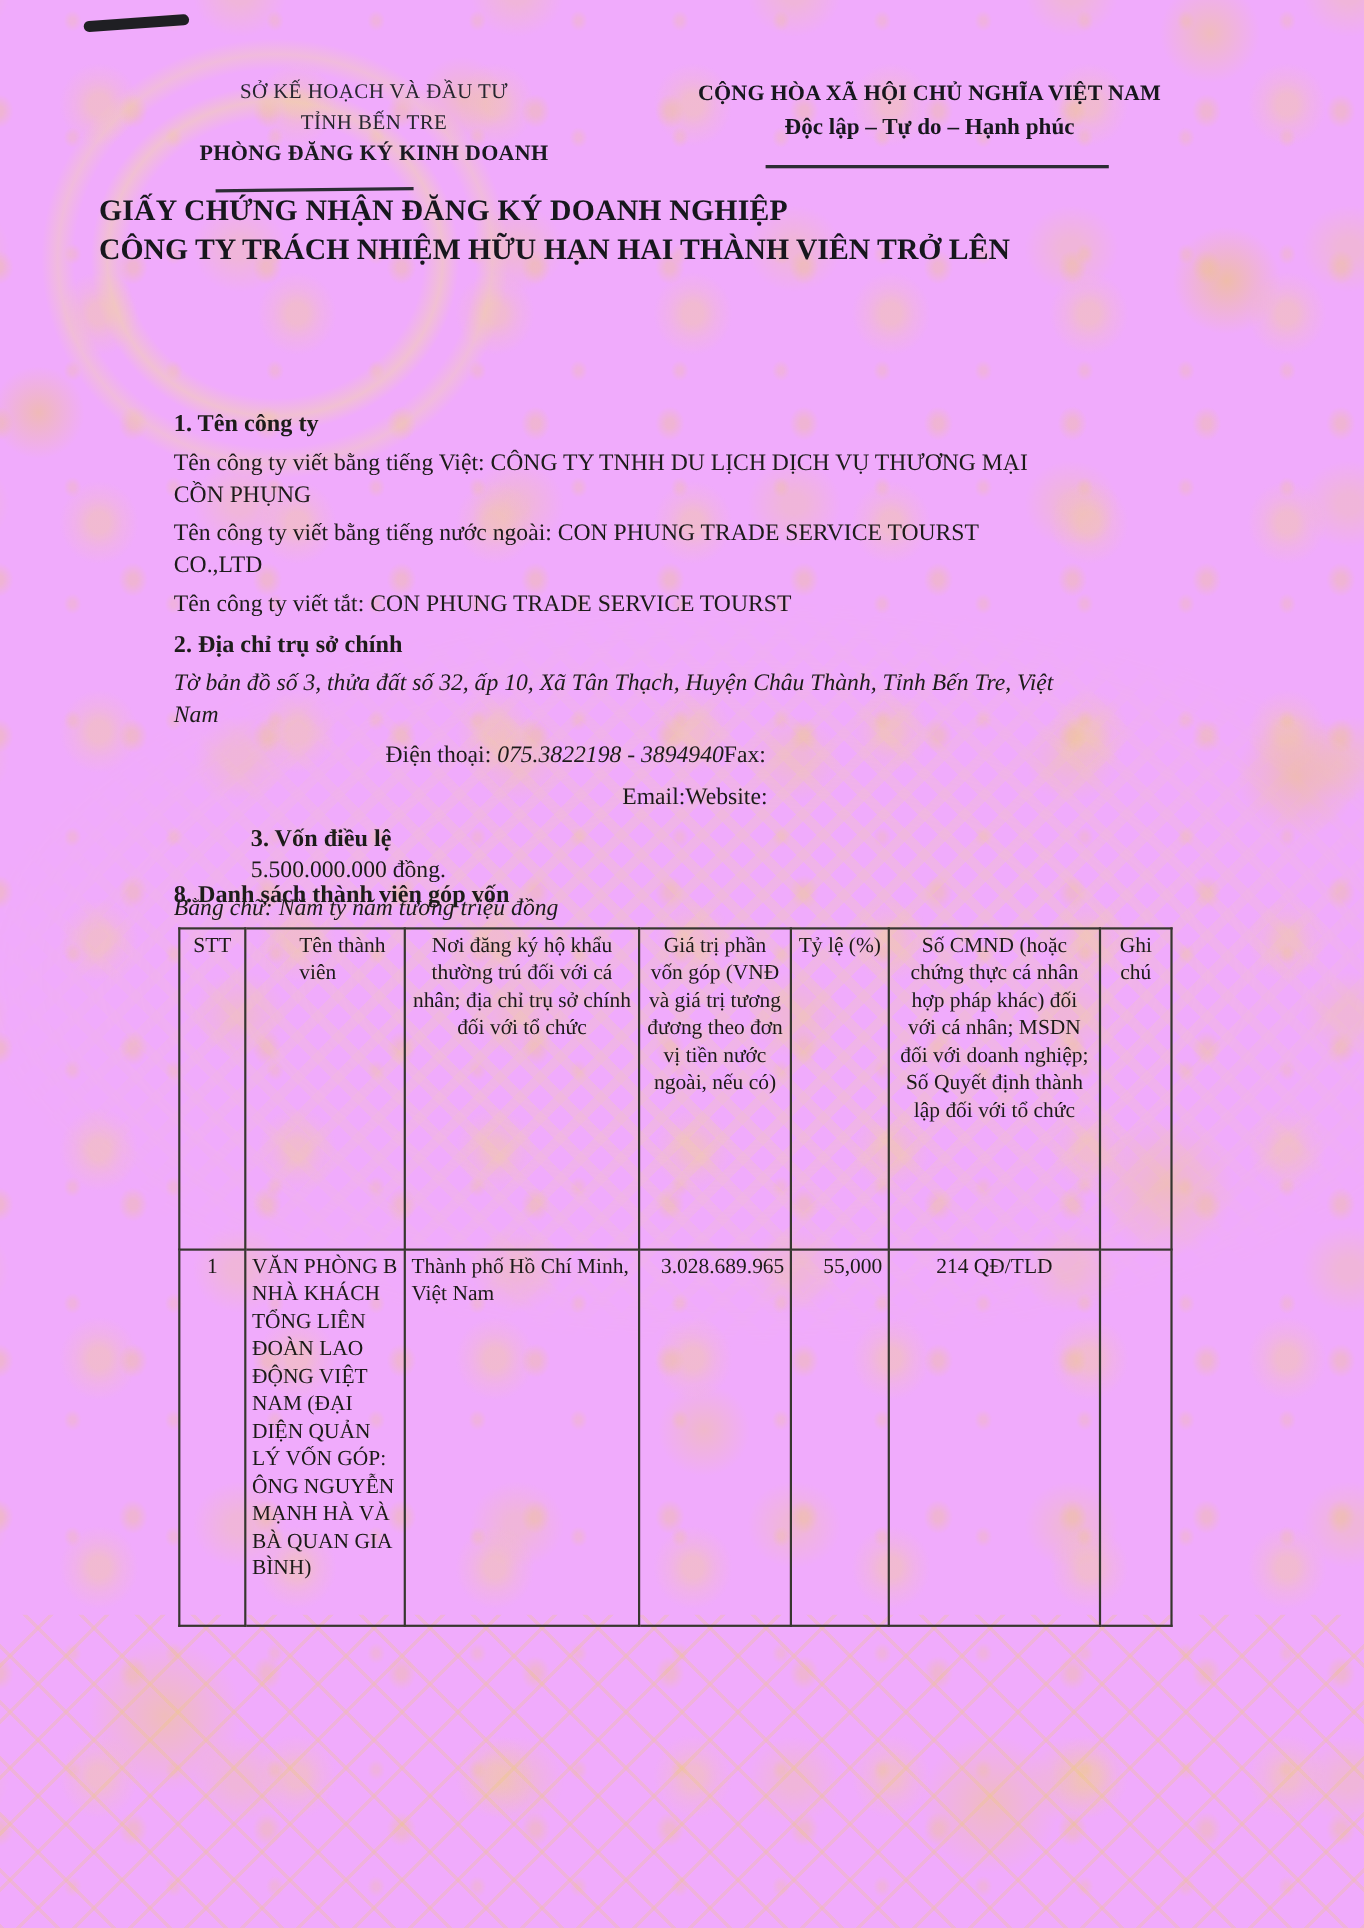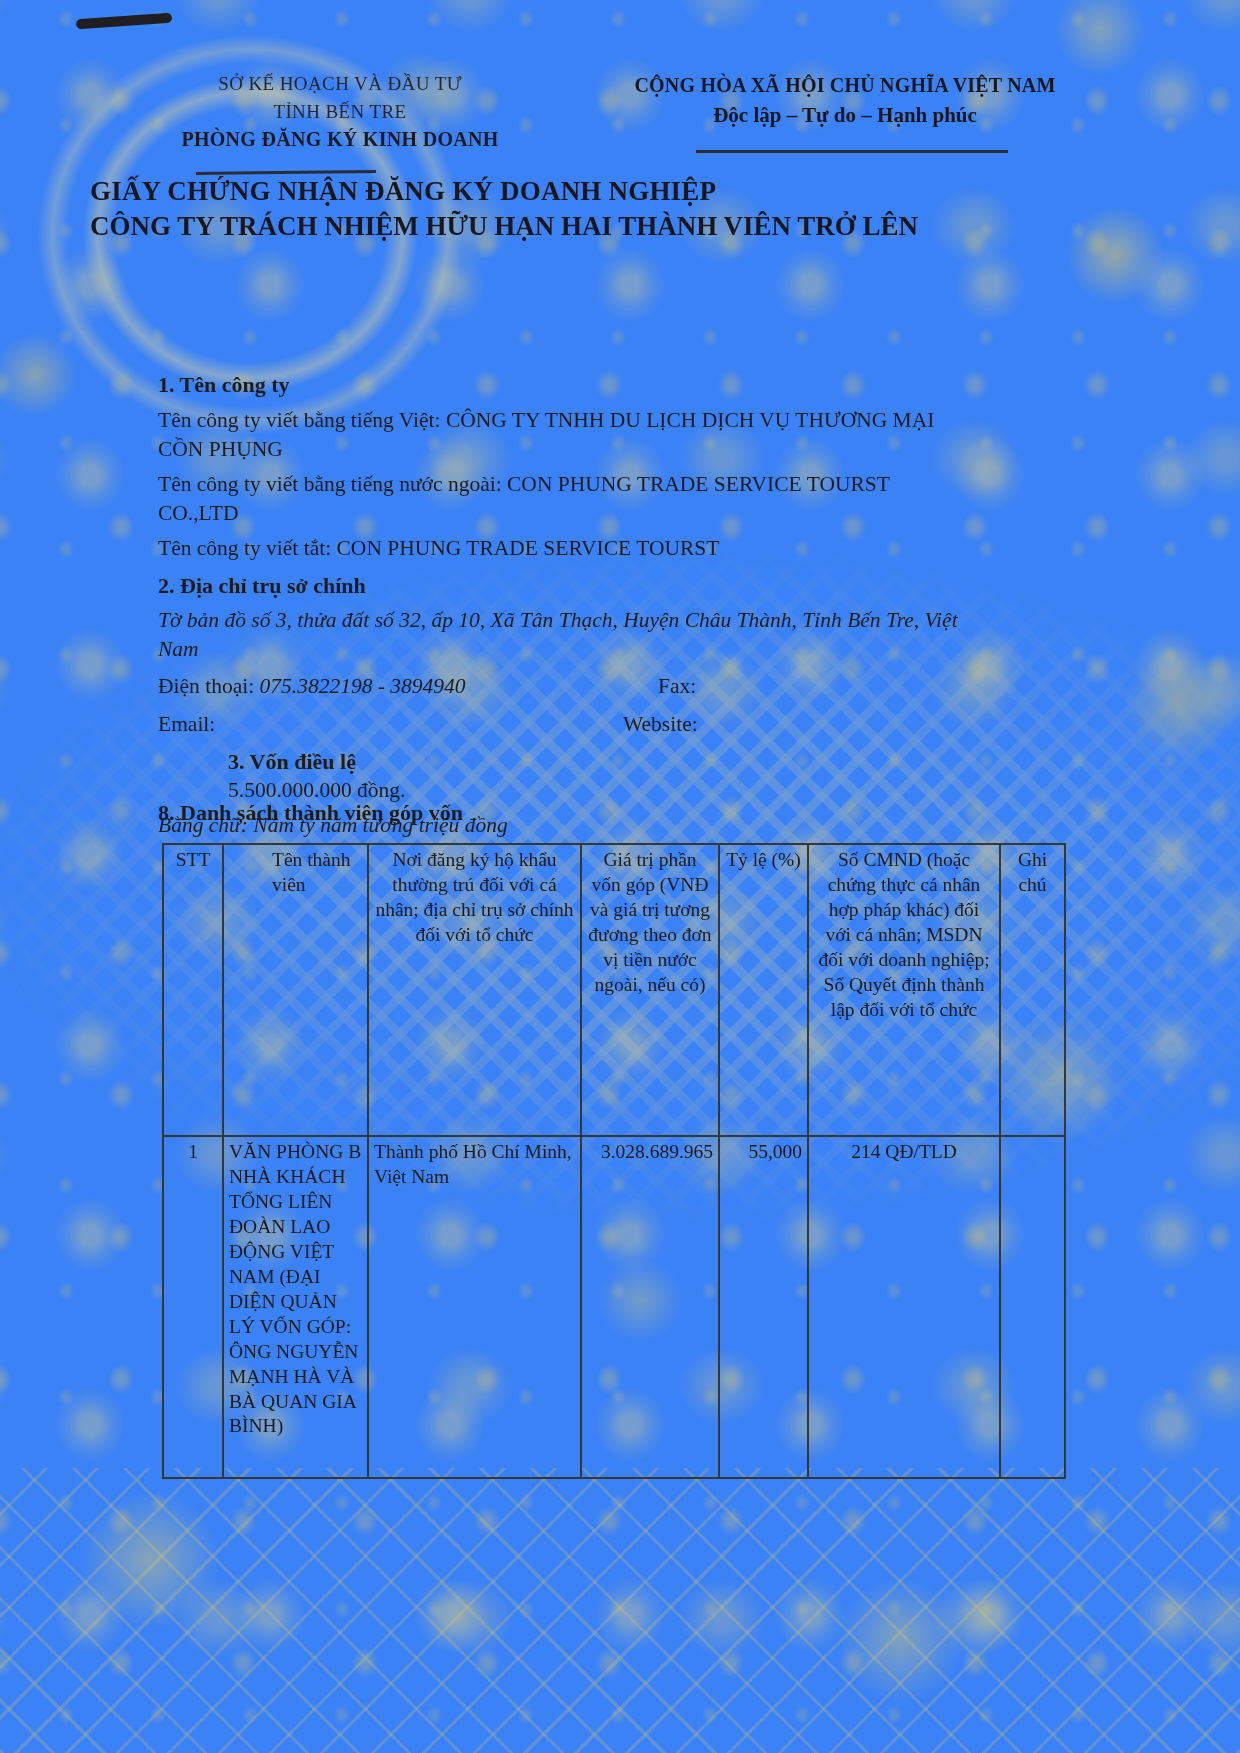--- a/index.html
+++ b/index.html
@@ -1,18 +1,18 @@
 <!DOCTYPE html>
 <html><head>
 <meta charset="utf-8">
 <style>
   html,body{margin:0;padding:0;background:#e8e4da;}
   .page{
     position:relative;width:1240px;height:1753px;margin:0 auto;
-    background:#3b82f6;overflow:hidden;
+    background:#f0abfc;overflow:hidden;
     font-family:"Liberation Serif","DejaVu Serif",serif;color:#1d1c1a;
   }
   
   .layer{position:absolute;inset:0;pointer-events:none;}
   .pat-flowers{
     background-image:
       radial-gradient(closest-side, rgba(243,217,120,.32) 10%, rgba(243,217,120,.13) 24%, transparent 40%),
       radial-gradient(closest-side, rgba(240,214,110,.24) 8%, transparent 34%);
     background-size:180px 190px, 252px 232px;
     background-position:0 0, 92px 110px;
@@ -76,21 +76,21 @@
   .t3{font-size:24px;font-weight:700;margin-top:11px;}
   .t4{font-size:24px;font-style:italic;margin-top:7px;}
   .t5{font-size:24px;font-style:italic;margin-top:4px;}
   
   .bodyblock{position:absolute;left:158px;top:370px;width:824px;font-size:21.5px;line-height:1.35;}
   .h-sec{font-size:22px;font-weight:700;margin:0;}
   .bodyblock p{margin:6px 0 0;}
   .p-name{max-width:800px;}
   .italic{font-style:italic;}
   .mt8{margin-top:8px !important;}
-  .inline-row{display:flex;margin-top:8px;}
+  .inline-row{display:flex;margin-top:8px;text-align:right;}
   .cell-phone{width:500px;}
   .cell-email{width:465px;}
   .von-row{display:flex;margin-top:8px;align-items:baseline;flex-direction:column;}
   .von-amount{margin-left:70px;font-weight:400;}
   .sec4-head{position:absolute;left:158px;top:800px;font-size:22px;font-weight:700;}
   
   .members-table{
     position:absolute;left:162px;top:843px;width:902px;
     border-collapse:collapse;table-layout:fixed;
     font-size:19.5px;line-height:1.28;color:#1c1b18;

